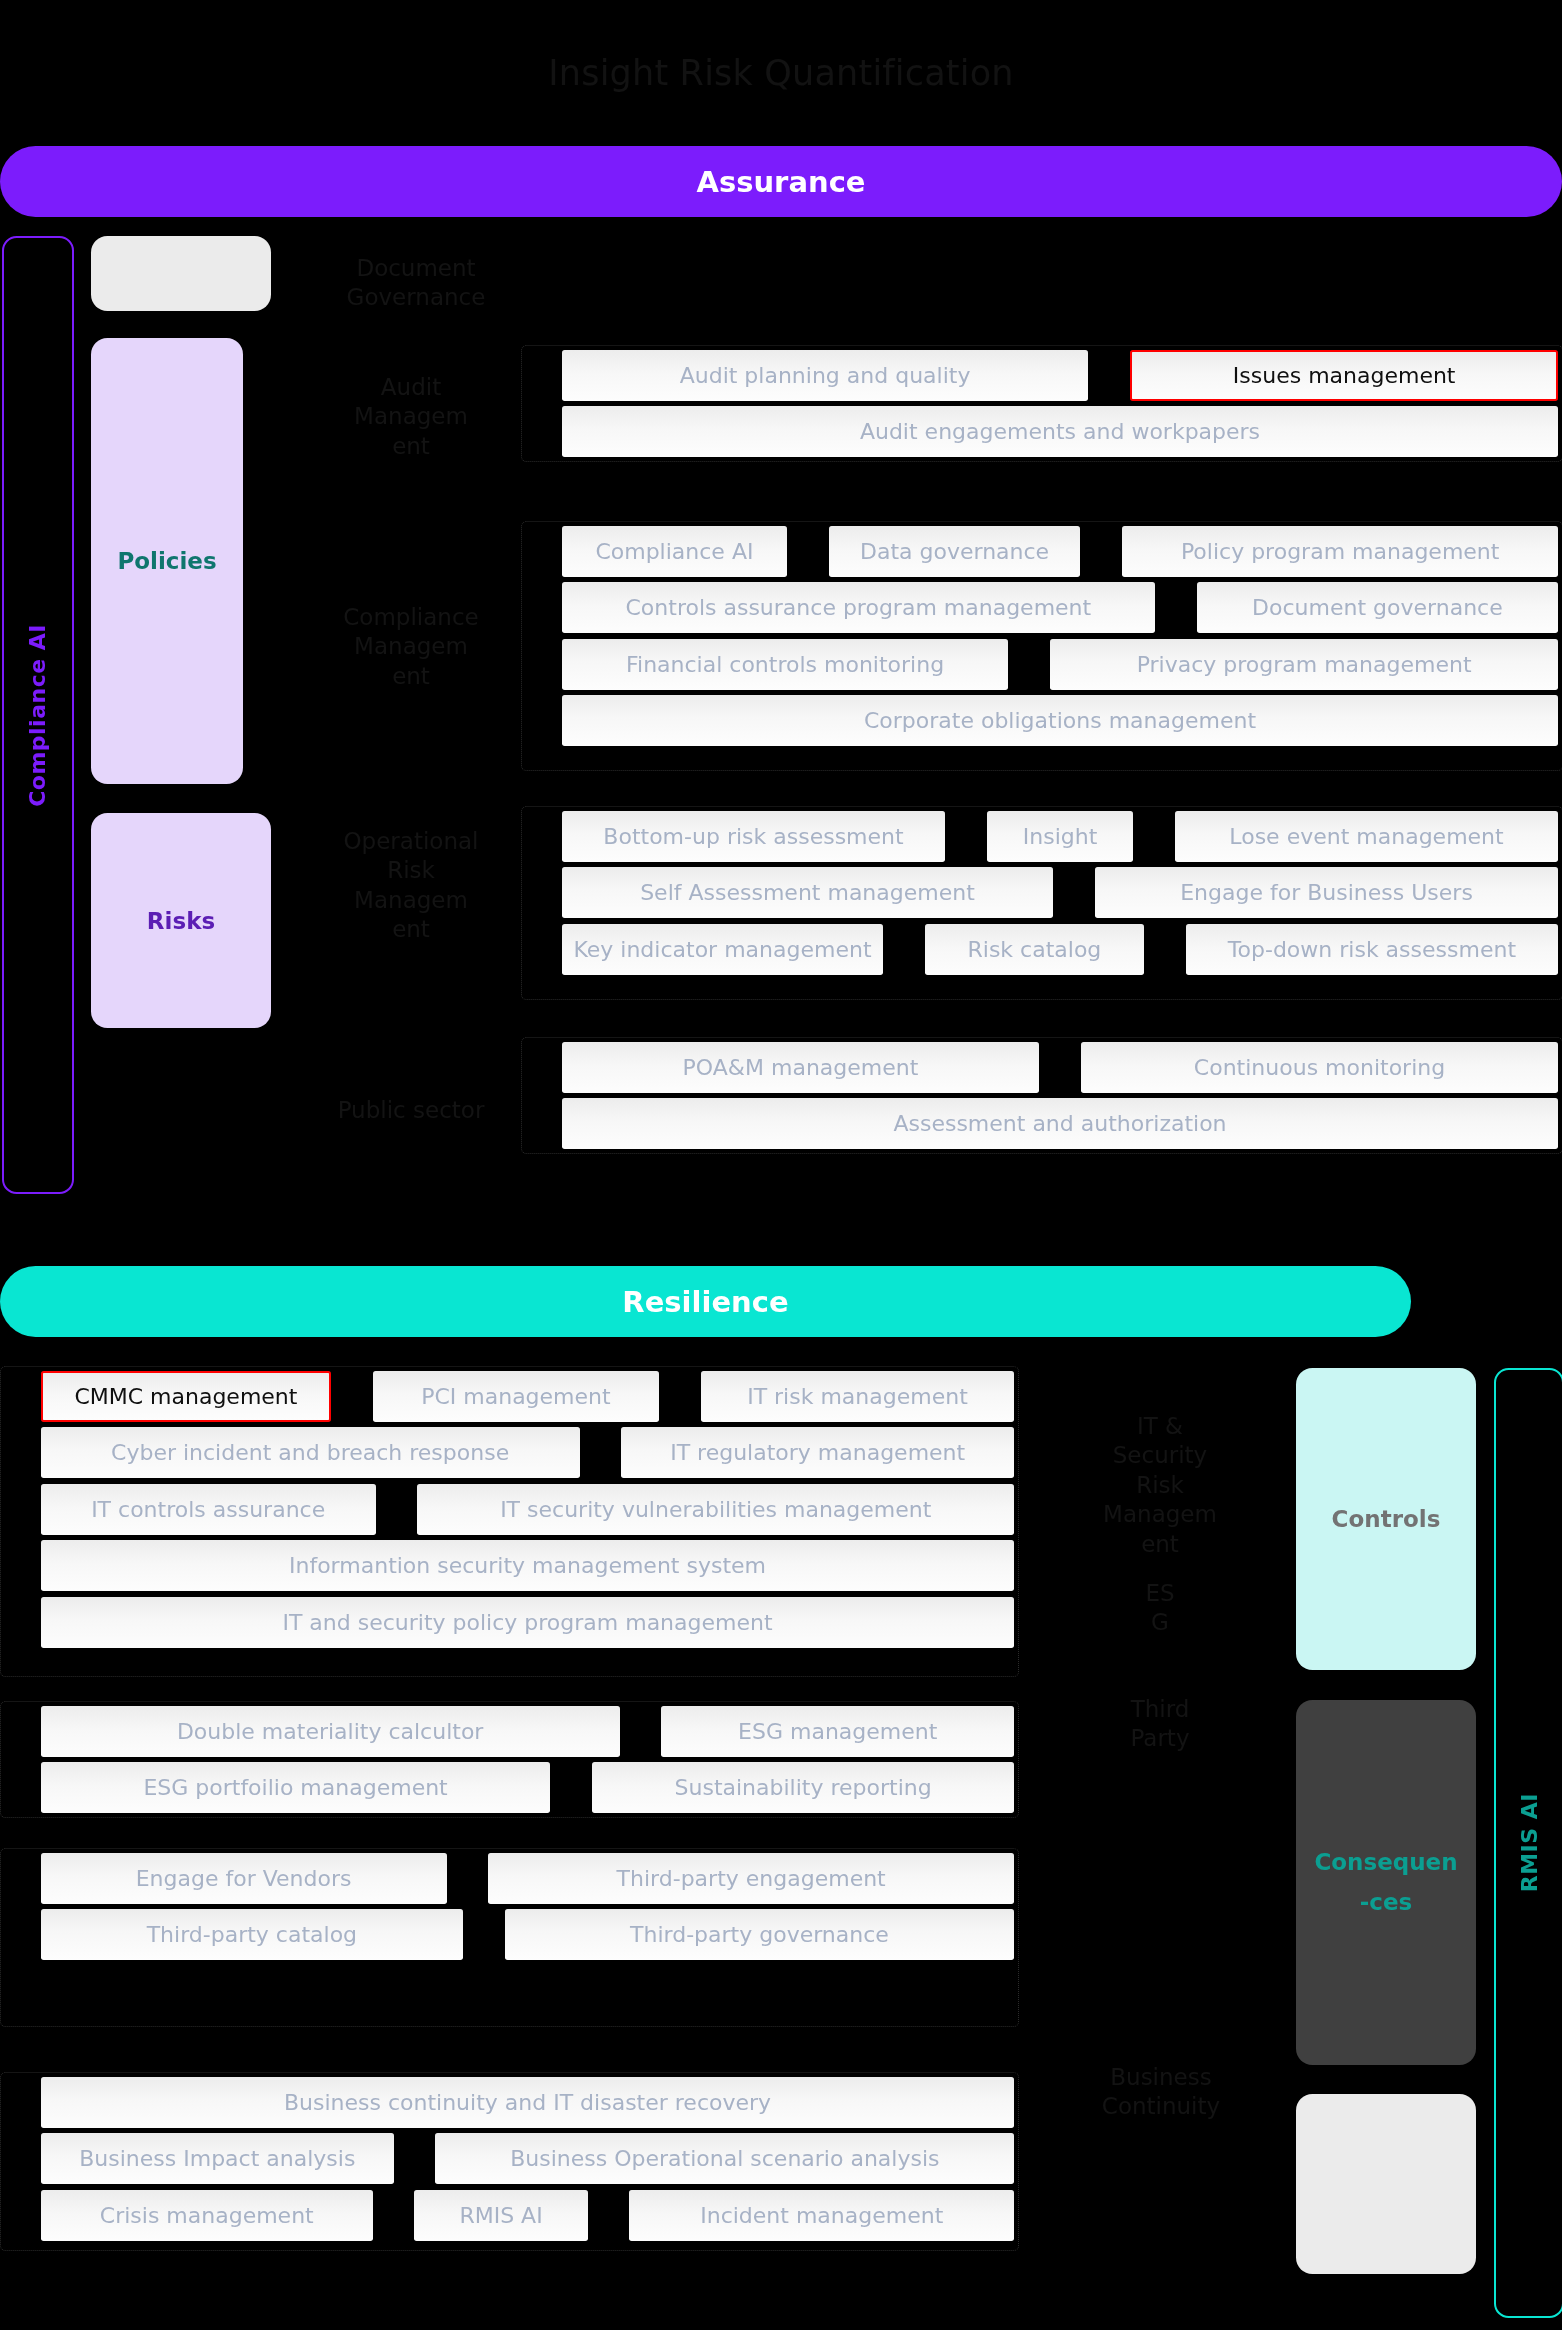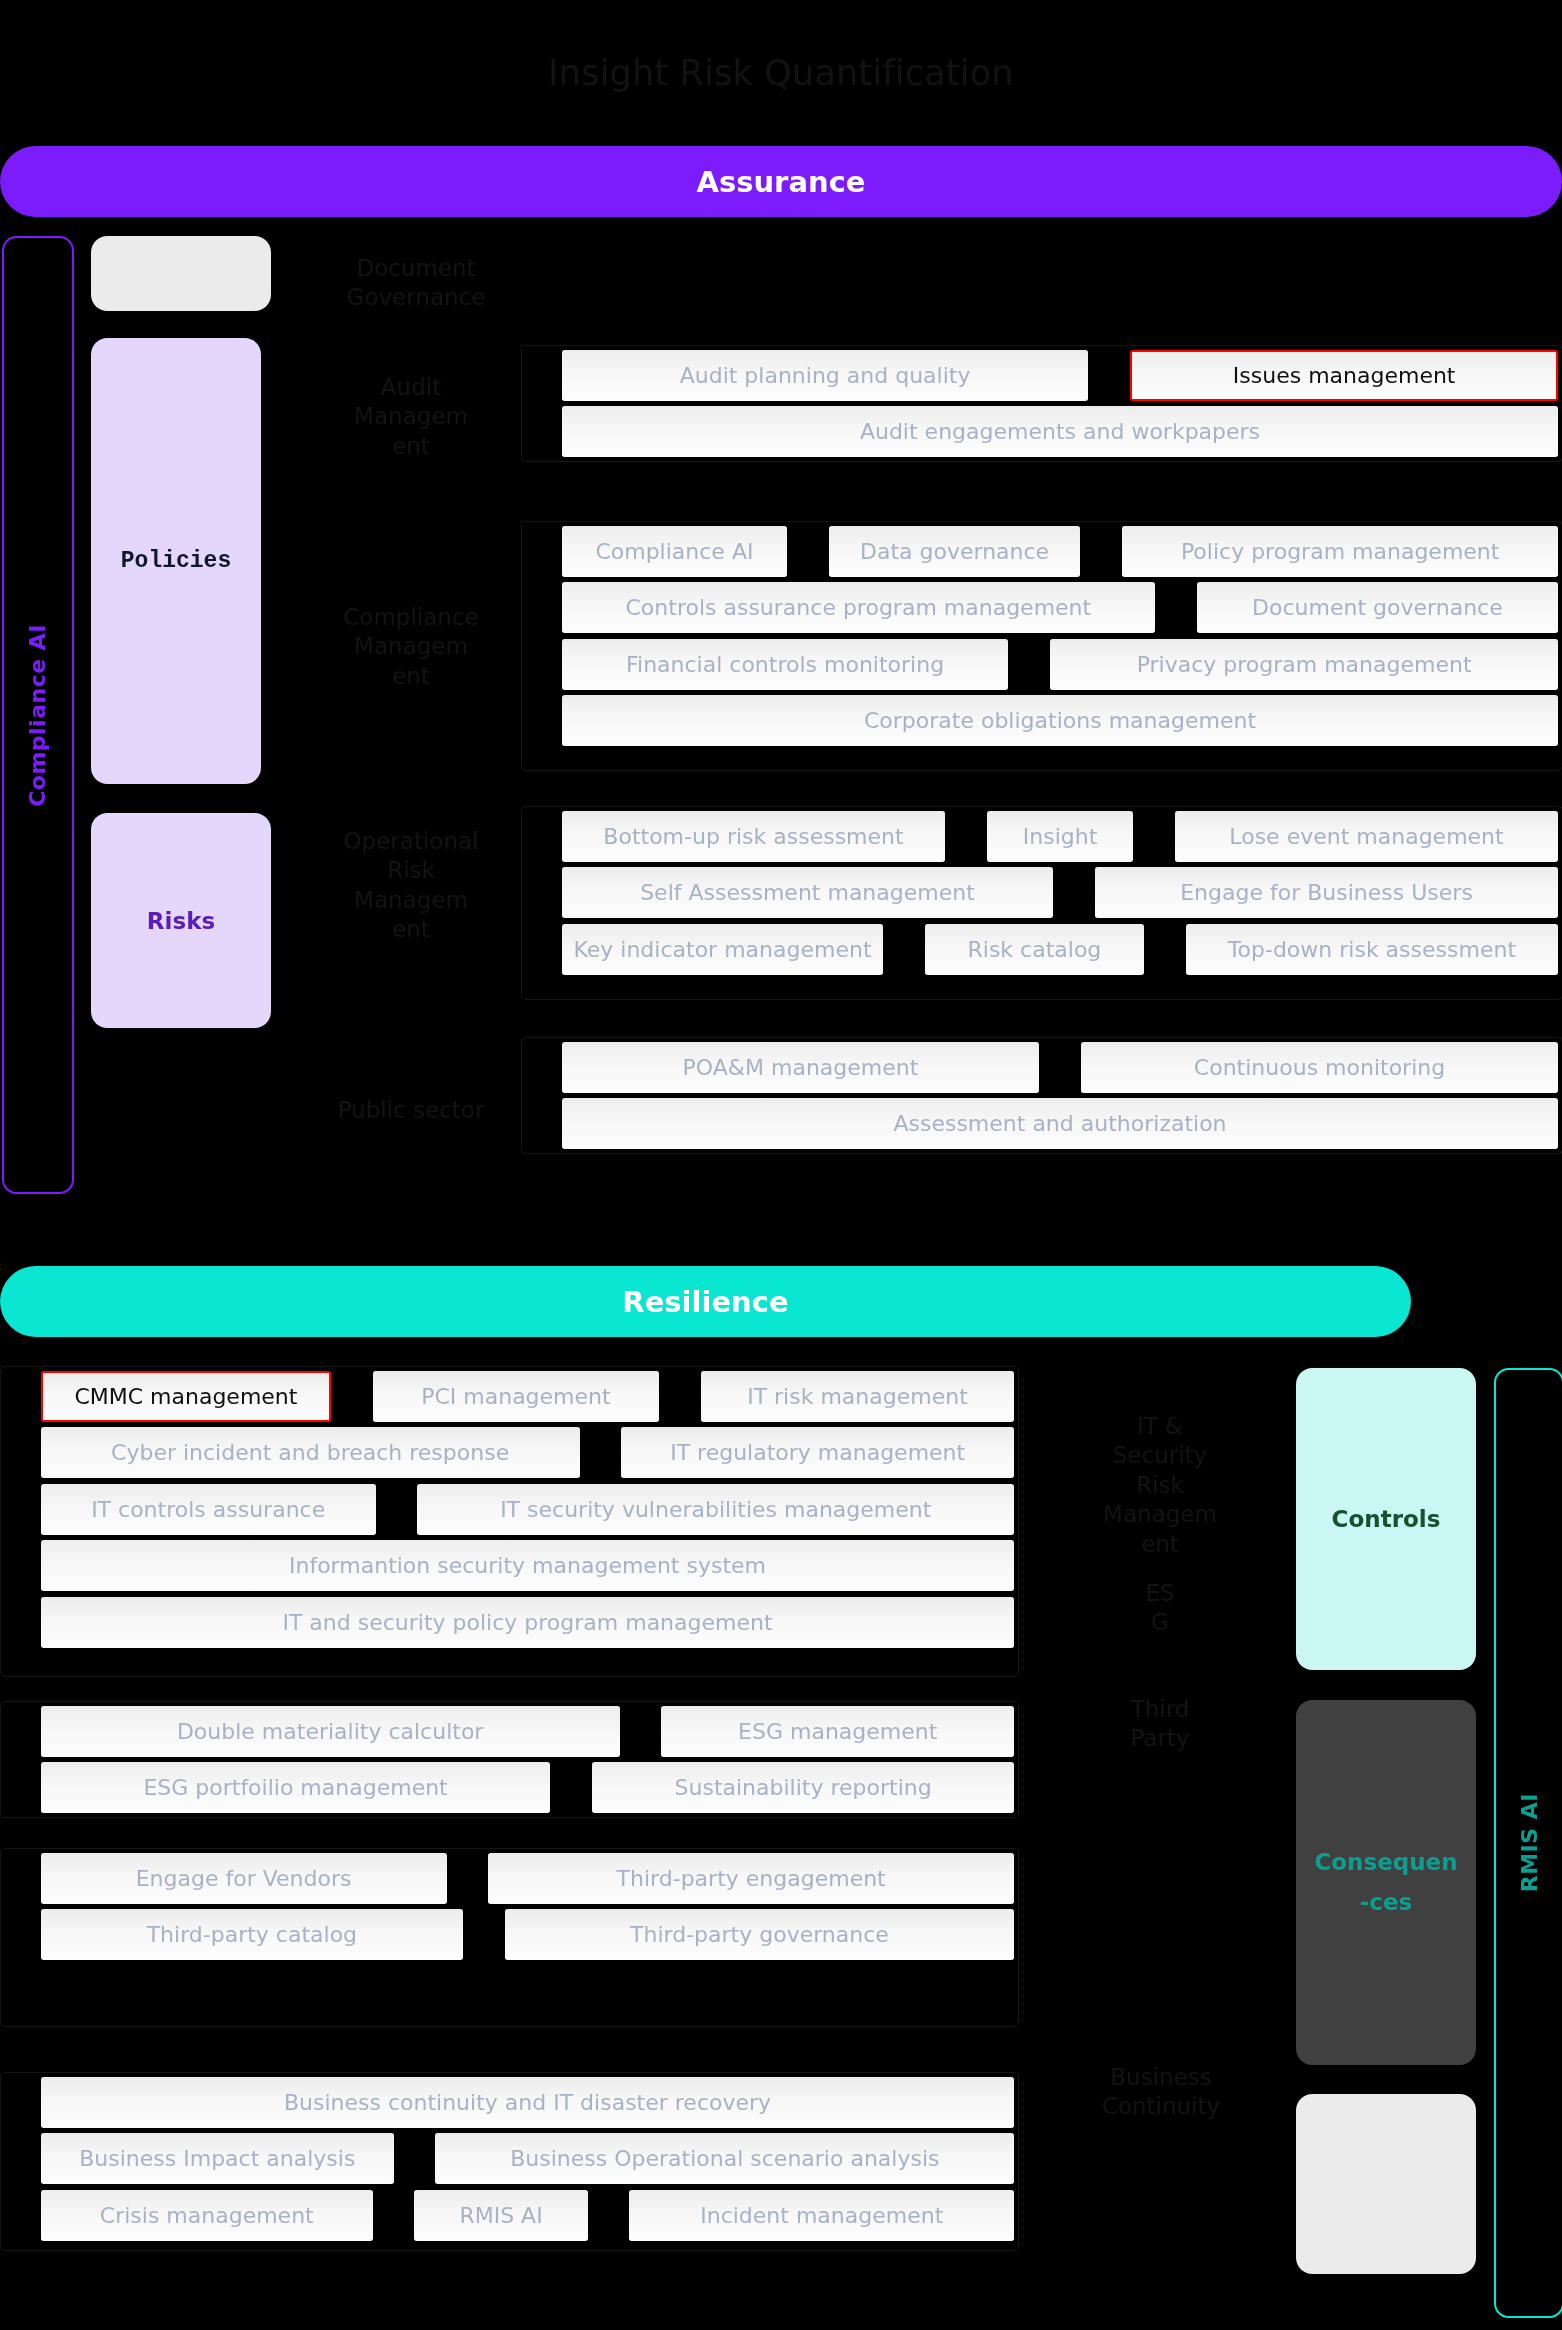--- a/index.html
+++ b/index.html
@@ -42,25 +42,25 @@
     border:2.7px solid #09e6d2;background:#000;
   }
   .rail.rmis-ai span{color:#0b9f92;}
 
   
   .pillar{
     position:absolute;border-radius:16.4px;display:flex;align-items:center;
     justify-content:center;font-size:23px;font-weight:700;
   }
   .pillar.blank{left:91px;top:236px;width:180px;height:75px;background:#ebebeb;}
-  .pillar.policies{left:91px;top:338px;width:170px;height:446px;background:#e5d6fb;color:#0f172a;font-family:Liberation Mono, monospace;}
+  .pillar.policies{left:91px;top:338px;width:152px;height:446px;background:#e5d6fb;color:#0f766e;}
   .pillar.risks{left:91px;top:813px;width:180px;height:215px;background:#e5d6fb;color:#5b1eb4;}
 
   
-  .pillar.controls{left:1296px;top:1368px;width:180px;height:302px;background:#caf6f3;color:#14532d;}
+  .pillar.controls{left:1296px;top:1368px;width:180px;height:302px;background:#caf6f3;color:#737373;}
   .pillar.consequences{left:1296px;top:1700px;width:180px;height:365px;background:#404040;color:#0b9f92;
      flex-direction:column;line-height:1.18;gap:12px;}
   .pillar.blank2{left:1296px;top:2094px;width:180px;height:180px;background:#ebebeb;}
 
   
   .group-label{
     position:absolute;text-align:center;color:#131313;
     font-size:23px;line-height:1.28;font-weight:400;
   }
 

